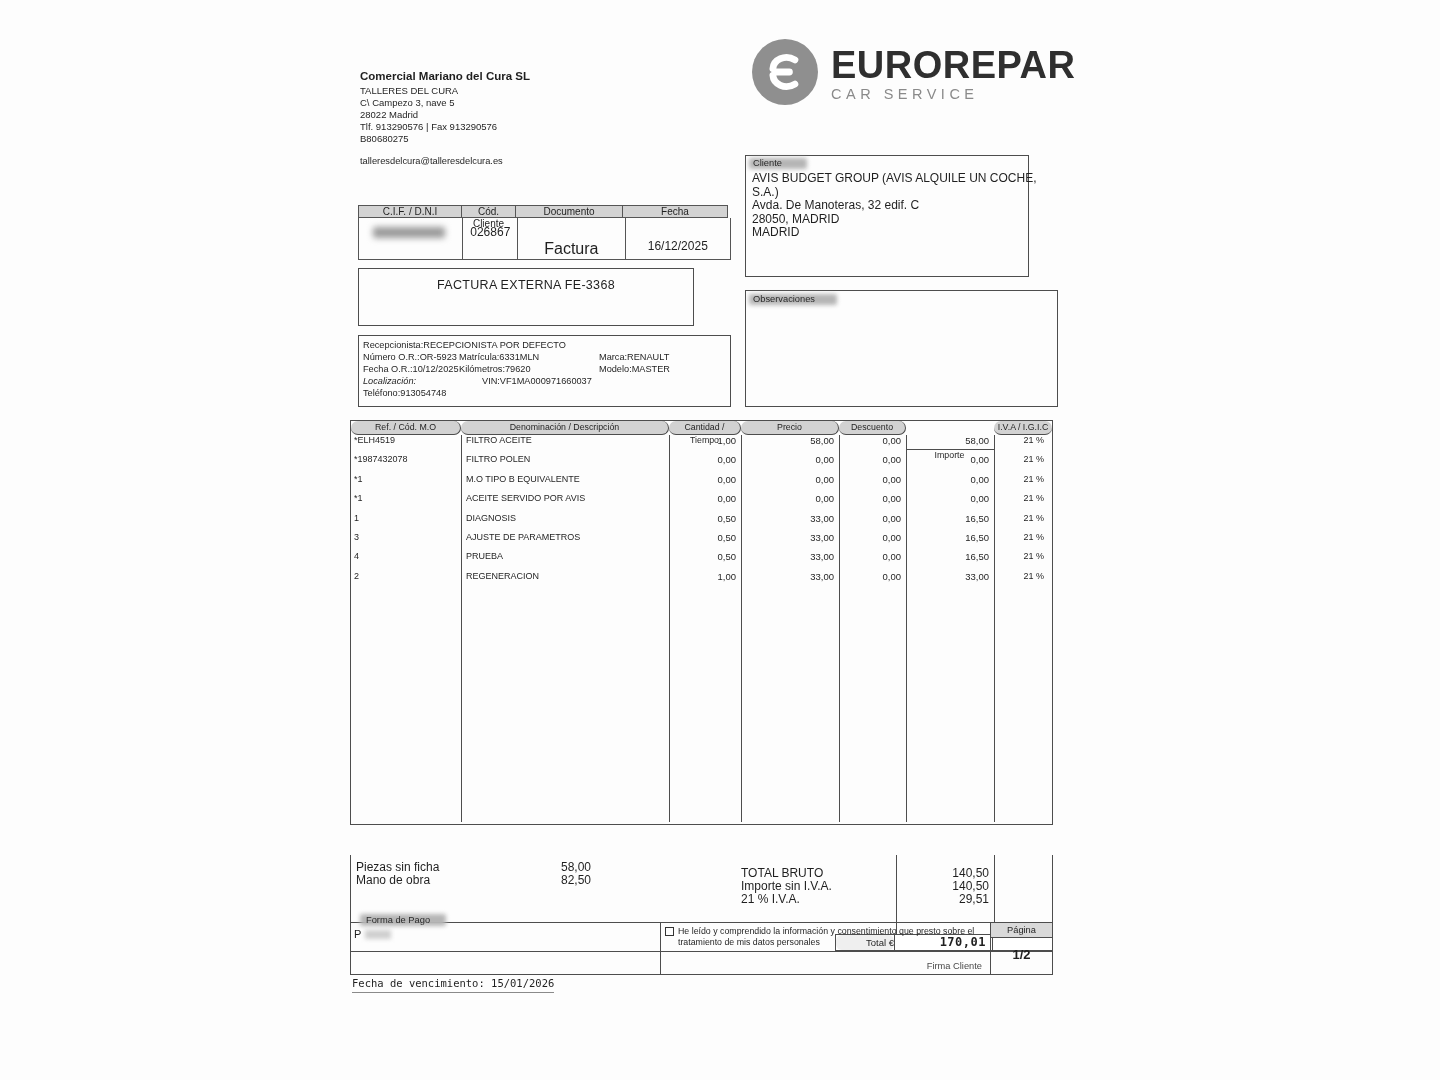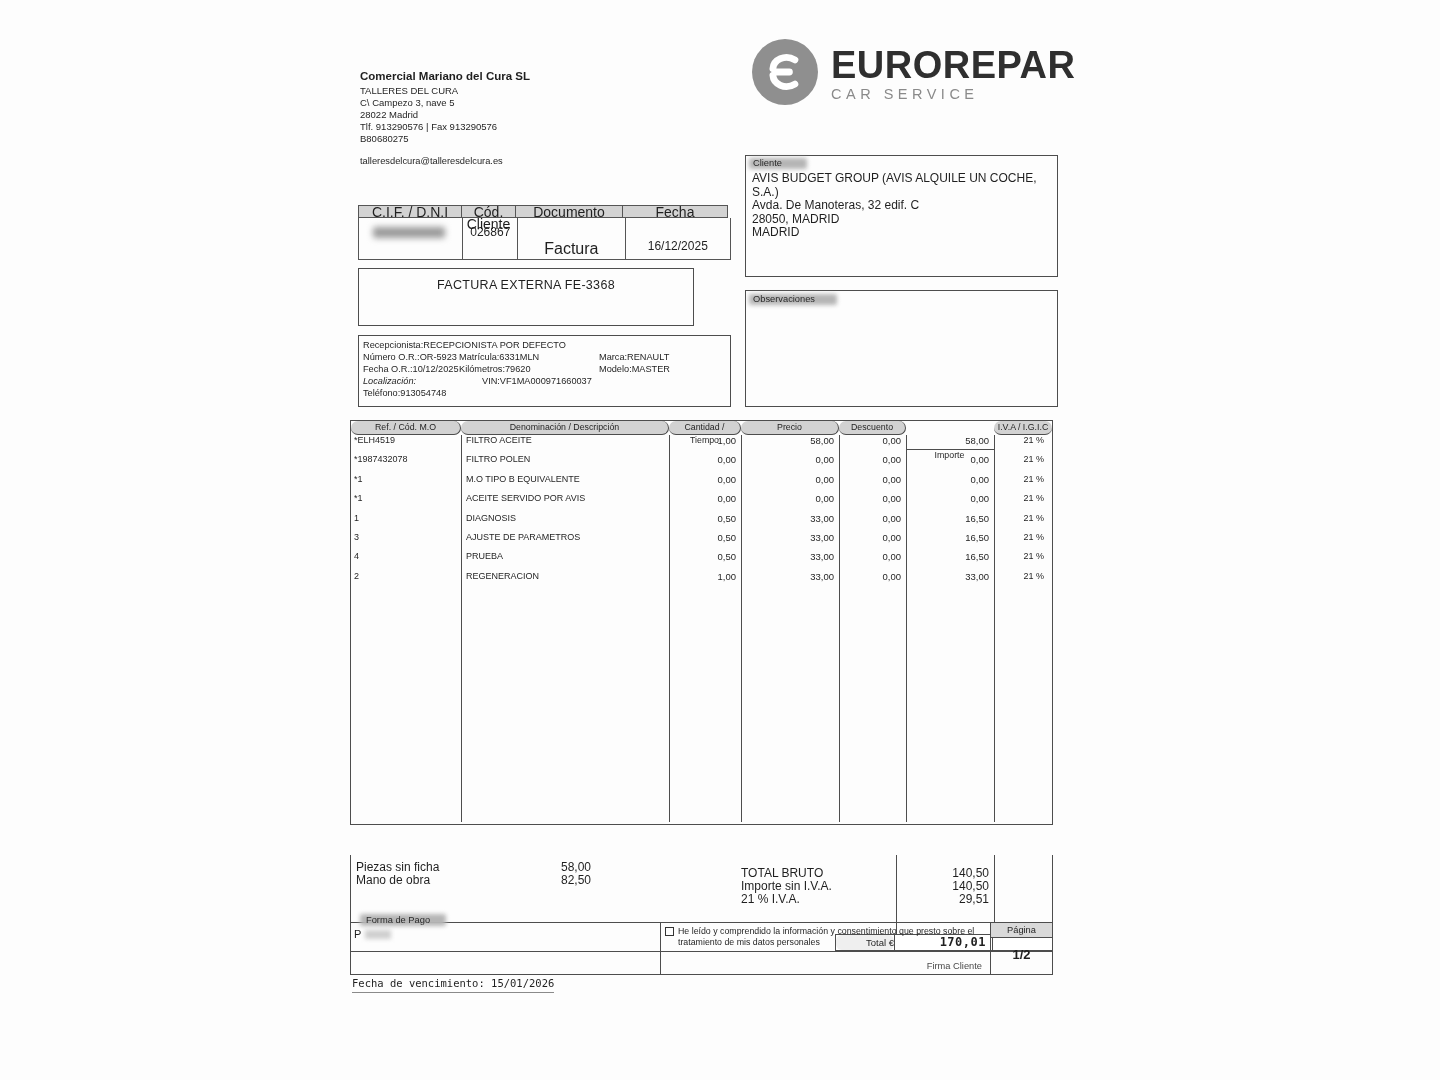--- a/index.html
+++ b/index.html
@@ -5,21 +5,21 @@
   html,body{margin:0;padding:0;background:#ffffff;}
   body{font-family:"Liberation Sans",sans-serif;color:#1f1f1f;}
   .page{position:relative;width:1440px;height:1080px;background:#fdfdfd;overflow:hidden;}
   .abs{position:absolute;}
   .box{border:1px solid #4d4d4d;box-sizing:border-box;}
   .smudge{position:absolute;background:#b5b5b5;filter:blur(2px);border-radius:2px;}
   .tinylabel{position:absolute;font-size:9.3px;color:#2a2a2a;z-index:3;}
   .addr-line{font-size:9.5px;line-height:12px;}
   
   .hrow{display:flex;}
-  .hcell{background:#d3d3d3;border:1px solid #555;box-sizing:border-box;font-size:14px;text-align:center;line-height:12px;height:13px;margin-left:-1px;}
+  .hcell{background:#d3d3d3;border:1px solid #555;box-sizing:border-box;font-size:10px;text-align:center;line-height:12px;height:13px;margin-left:-1px;}
   .hcell:first-child{margin-left:0;}
   .vrow{display:flex;border:1px solid #555;border-top:none;box-sizing:border-box;height:42px;}
   .vcell{box-sizing:border-box;border-left:1px solid #555;text-align:center;}
   .vcell:first-child{border-left:none;position:relative;}
   
   .itable{position:absolute;left:350px;top:420px;width:703px;height:405px;border:1px solid #4d4d4d;box-sizing:border-box;}
   .ithead{display:flex;height:14px;}
   .ith{background:#d2d2d2;border-right:1px solid #4d4d4d;border-bottom:1px solid #4d4d4d;box-sizing:border-box;font-size:8.8px;text-align:center;line-height:13px;border-radius:7px;}
   .ith:last-child{border-right:none;}
   .itbody{position:relative;height:387px;}
@@ -62,21 +62,21 @@
         <path d="M19 33 C19.5 41 30 46.5 39 41" stroke="#ffffff" stroke-width="6.2" stroke-linecap="round" fill="none"></path>
         <path d="M21 30 L34 30" stroke="#ffffff" stroke-width="6.2" stroke-linecap="round" fill="none"></path>
       </svg>
     </span>
     <span style="margin-left:13px;display:inline-block;">
       <div style="font-size:38px;font-weight:bold;color:#2f2f2f;line-height:38px;letter-spacing:0.5px;">EUROREPAR</div>
       <div style="font-size:14.5px;letter-spacing:4.5px;color:#8a8a8a;margin-top:2px;">CAR SERVICE</div>
     </span>
   </div>
 
-  <div class="abs box" style="left:745px;top:155px;width:313px;height:122px;">
+  <div class="abs box" style="left:745px;top:155px;width:284px;height:122px;">
     <div class="smudge" style="left:3px;top:2px;width:58px;height:11px;"></div>
     <div class="tinylabel" style="left:7px;top:2px;">Cliente</div>
     <div class="abs" style="left:6px;top:16px;width:292px;font-size:12px;line-height:13.5px;">
       <div>AVIS BUDGET GROUP (AVIS ALQUILE UN COCHE, S.A.)</div>
       <div>Avda. De Manoteras, 32 edif. C</div>
       <div>28050, MADRID</div>
       <div>MADRID</div>
     </div>
   </div>
 

